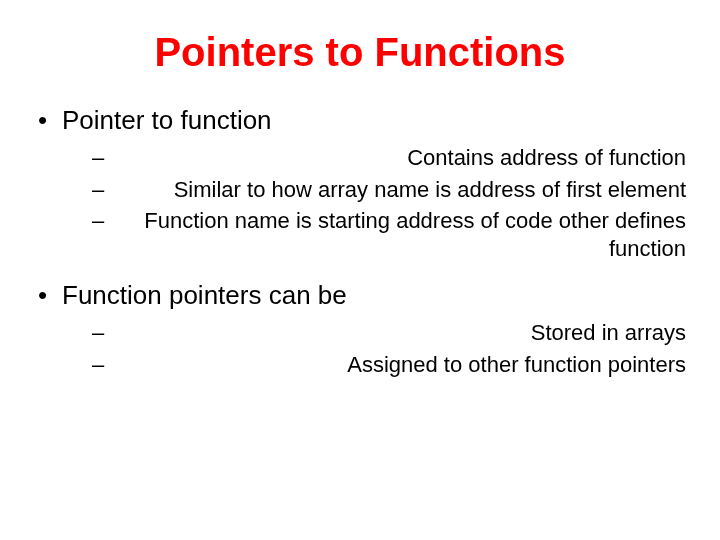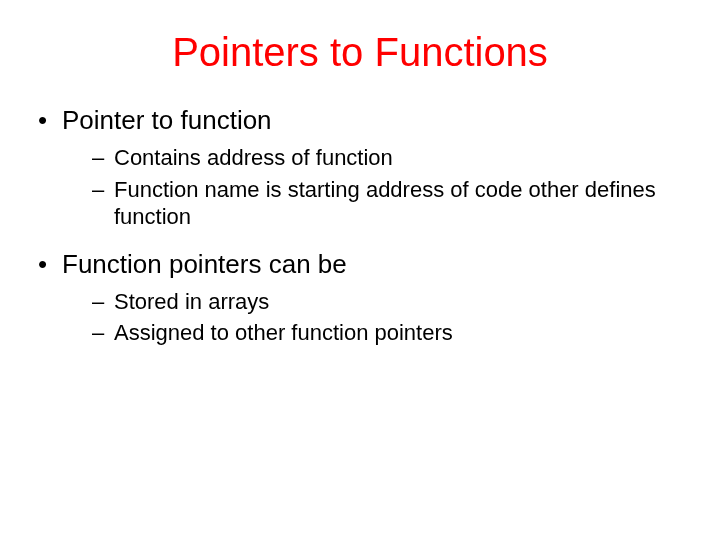--- a/index.html
+++ b/index.html
@@ -10,21 +10,21 @@
       font-family: Arial, Helvetica, sans-serif;
       background: #ffffff;
       color: #000000;
     }
     .slide {
       padding: 20px 30px;
       box-sizing: border-box;
     }
     .title {
       font-size: 40px;
-      font-weight: normal;
+      font-weight: bold;
       color: #ff0000;
       text-align: center;
       margin: 10px 0 30px 0;
     }
     ul.level1 {
       list-style: none;
       padding-left: 0;
       margin: 4px;
     }
     ul.level1 > li {
@@ -36,20 +36,21 @@
     ul.level1 > li::before {
       content: "•";
       position: absolute;
       left: 4px;
       top: 0;
     }
     ul.level2 {
       list-style: none;
       padding-left: 30px;
       margin: 8px 0 18px 0;
+      text-align: right;
     }
     ul.level2 > li {
       font-size: 22px;
       margin-bottom: 4px;
       padding-left: 22px;
       position: relative;
       line-height: 1.25;
     }
     ul.level2 > li::before {
       content: "–";
@@ -61,20 +62,21 @@
 </head>
 <body>
 
 <div class="slide">
   <h1 class="title">Pointers to Functions</h1>
   <ul class="level1">
     <li>
       <span>Pointer to function</span>
       <ul class="level2">
         <li>Contains address of function</li>
+        <li>Similar to how array name is address of first element</li>
         <li>Function name is starting address of code other defines function</li>
       </ul>
     </li>
     <li>
       <span>Function pointers can be</span>
       <ul class="level2">
         <li>Stored in arrays</li>
         <li>Assigned to other function pointers</li>
       </ul>
     </li>

